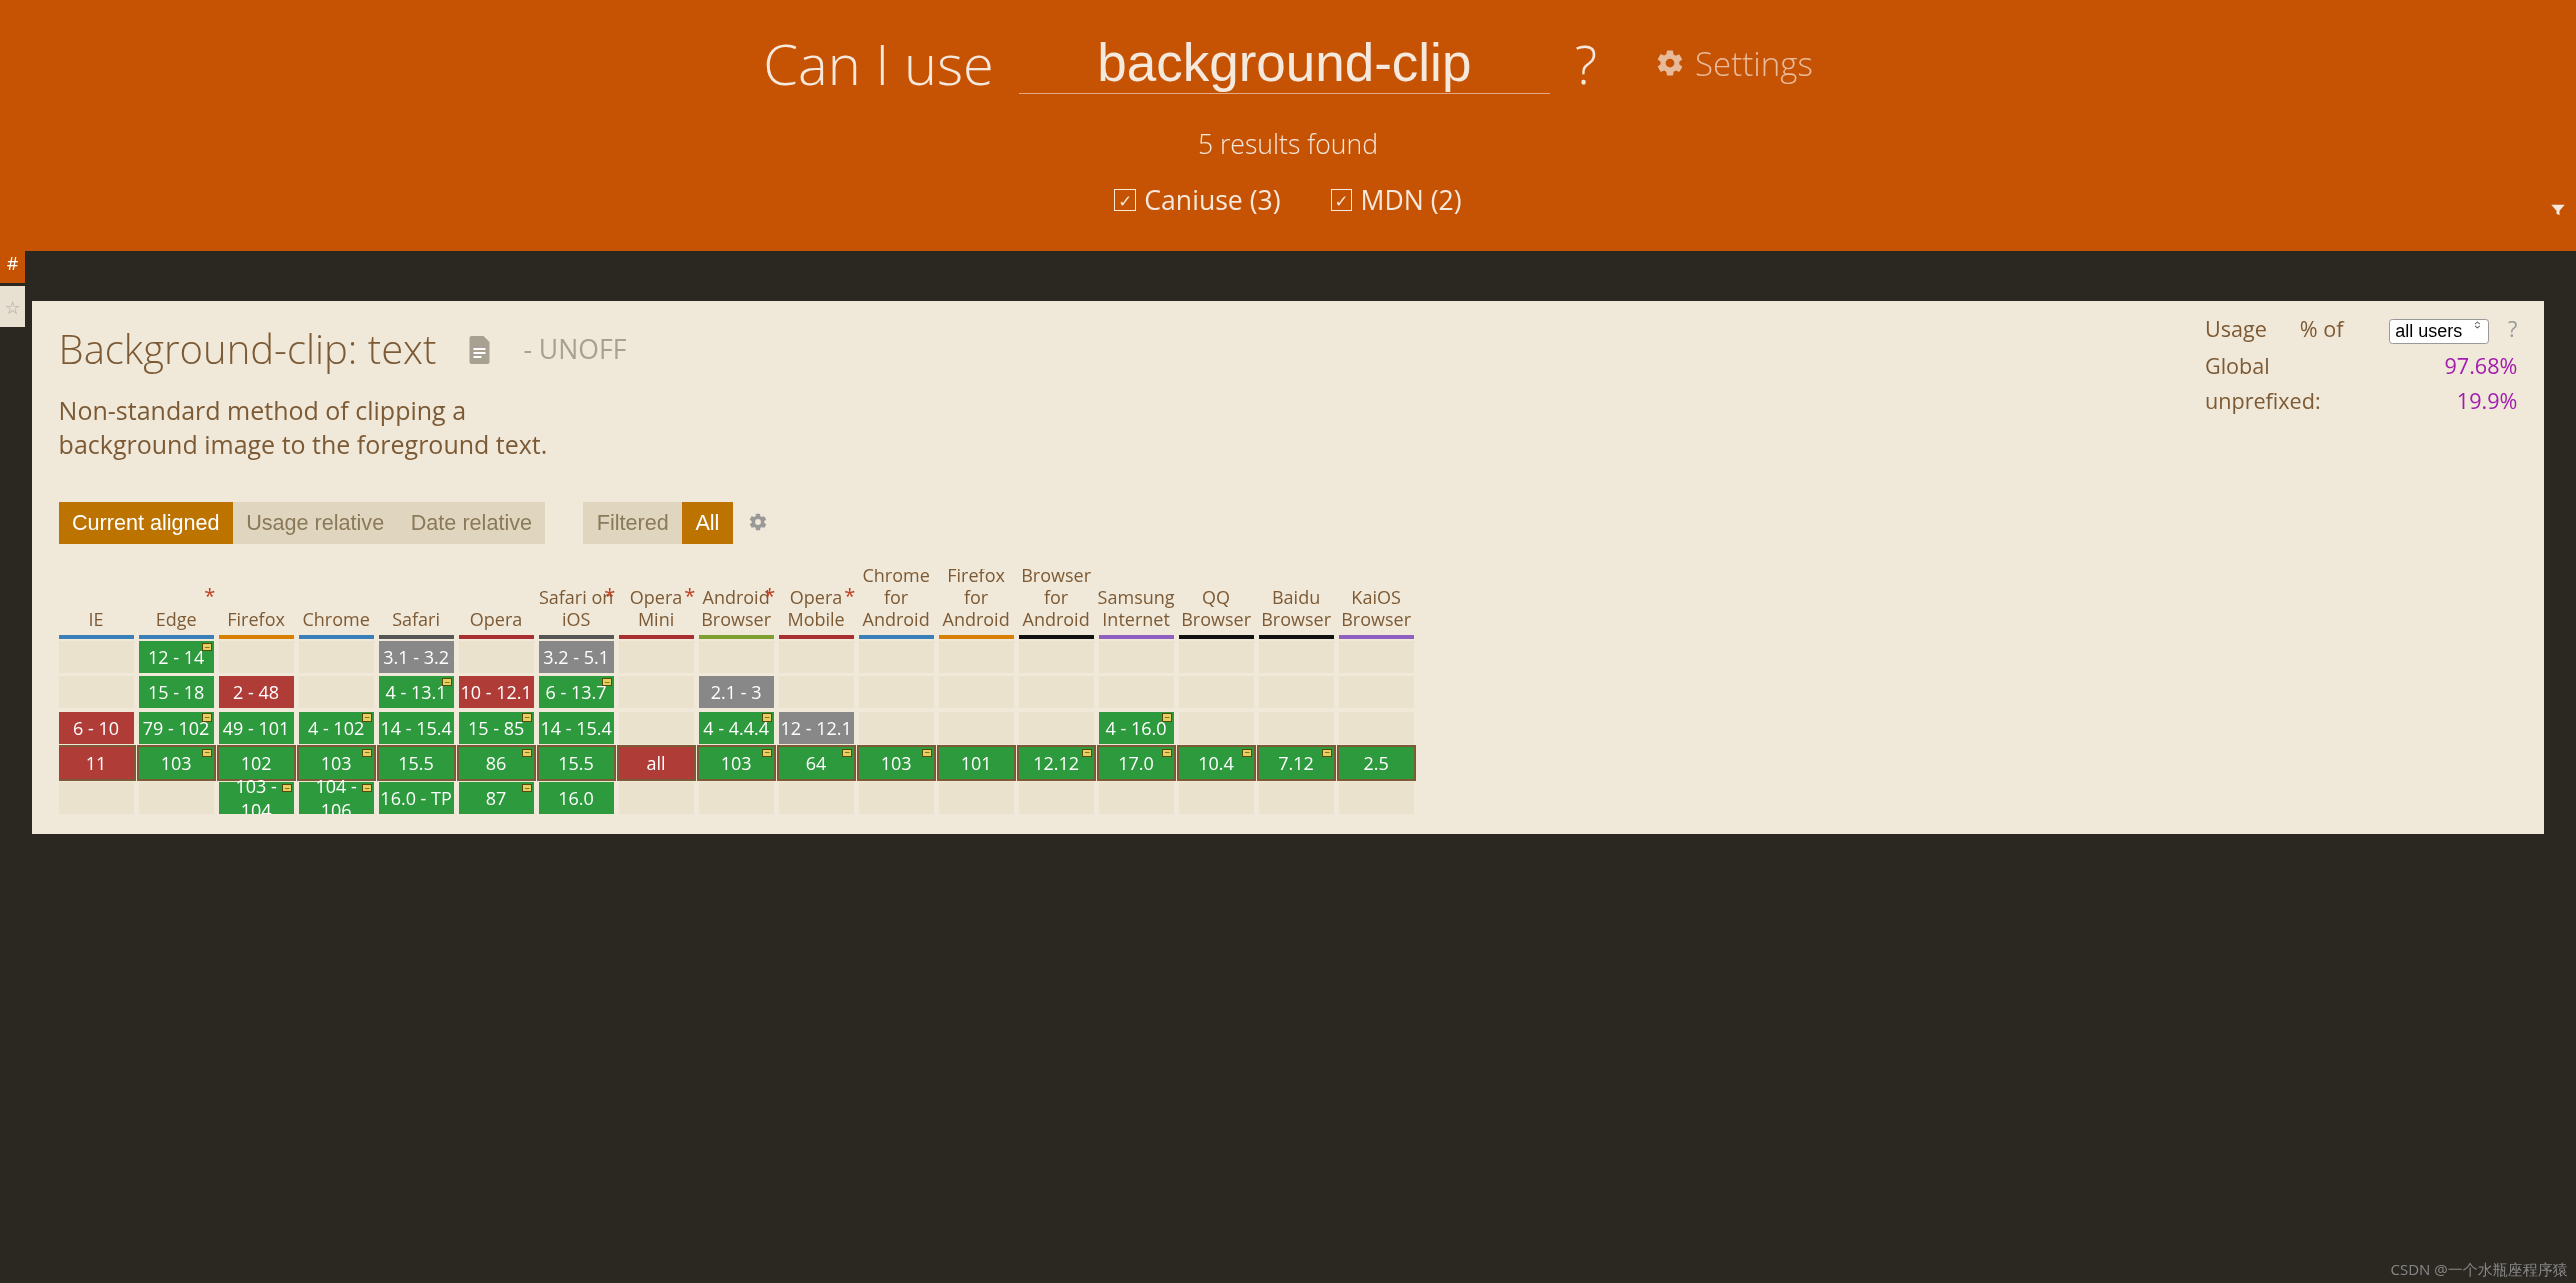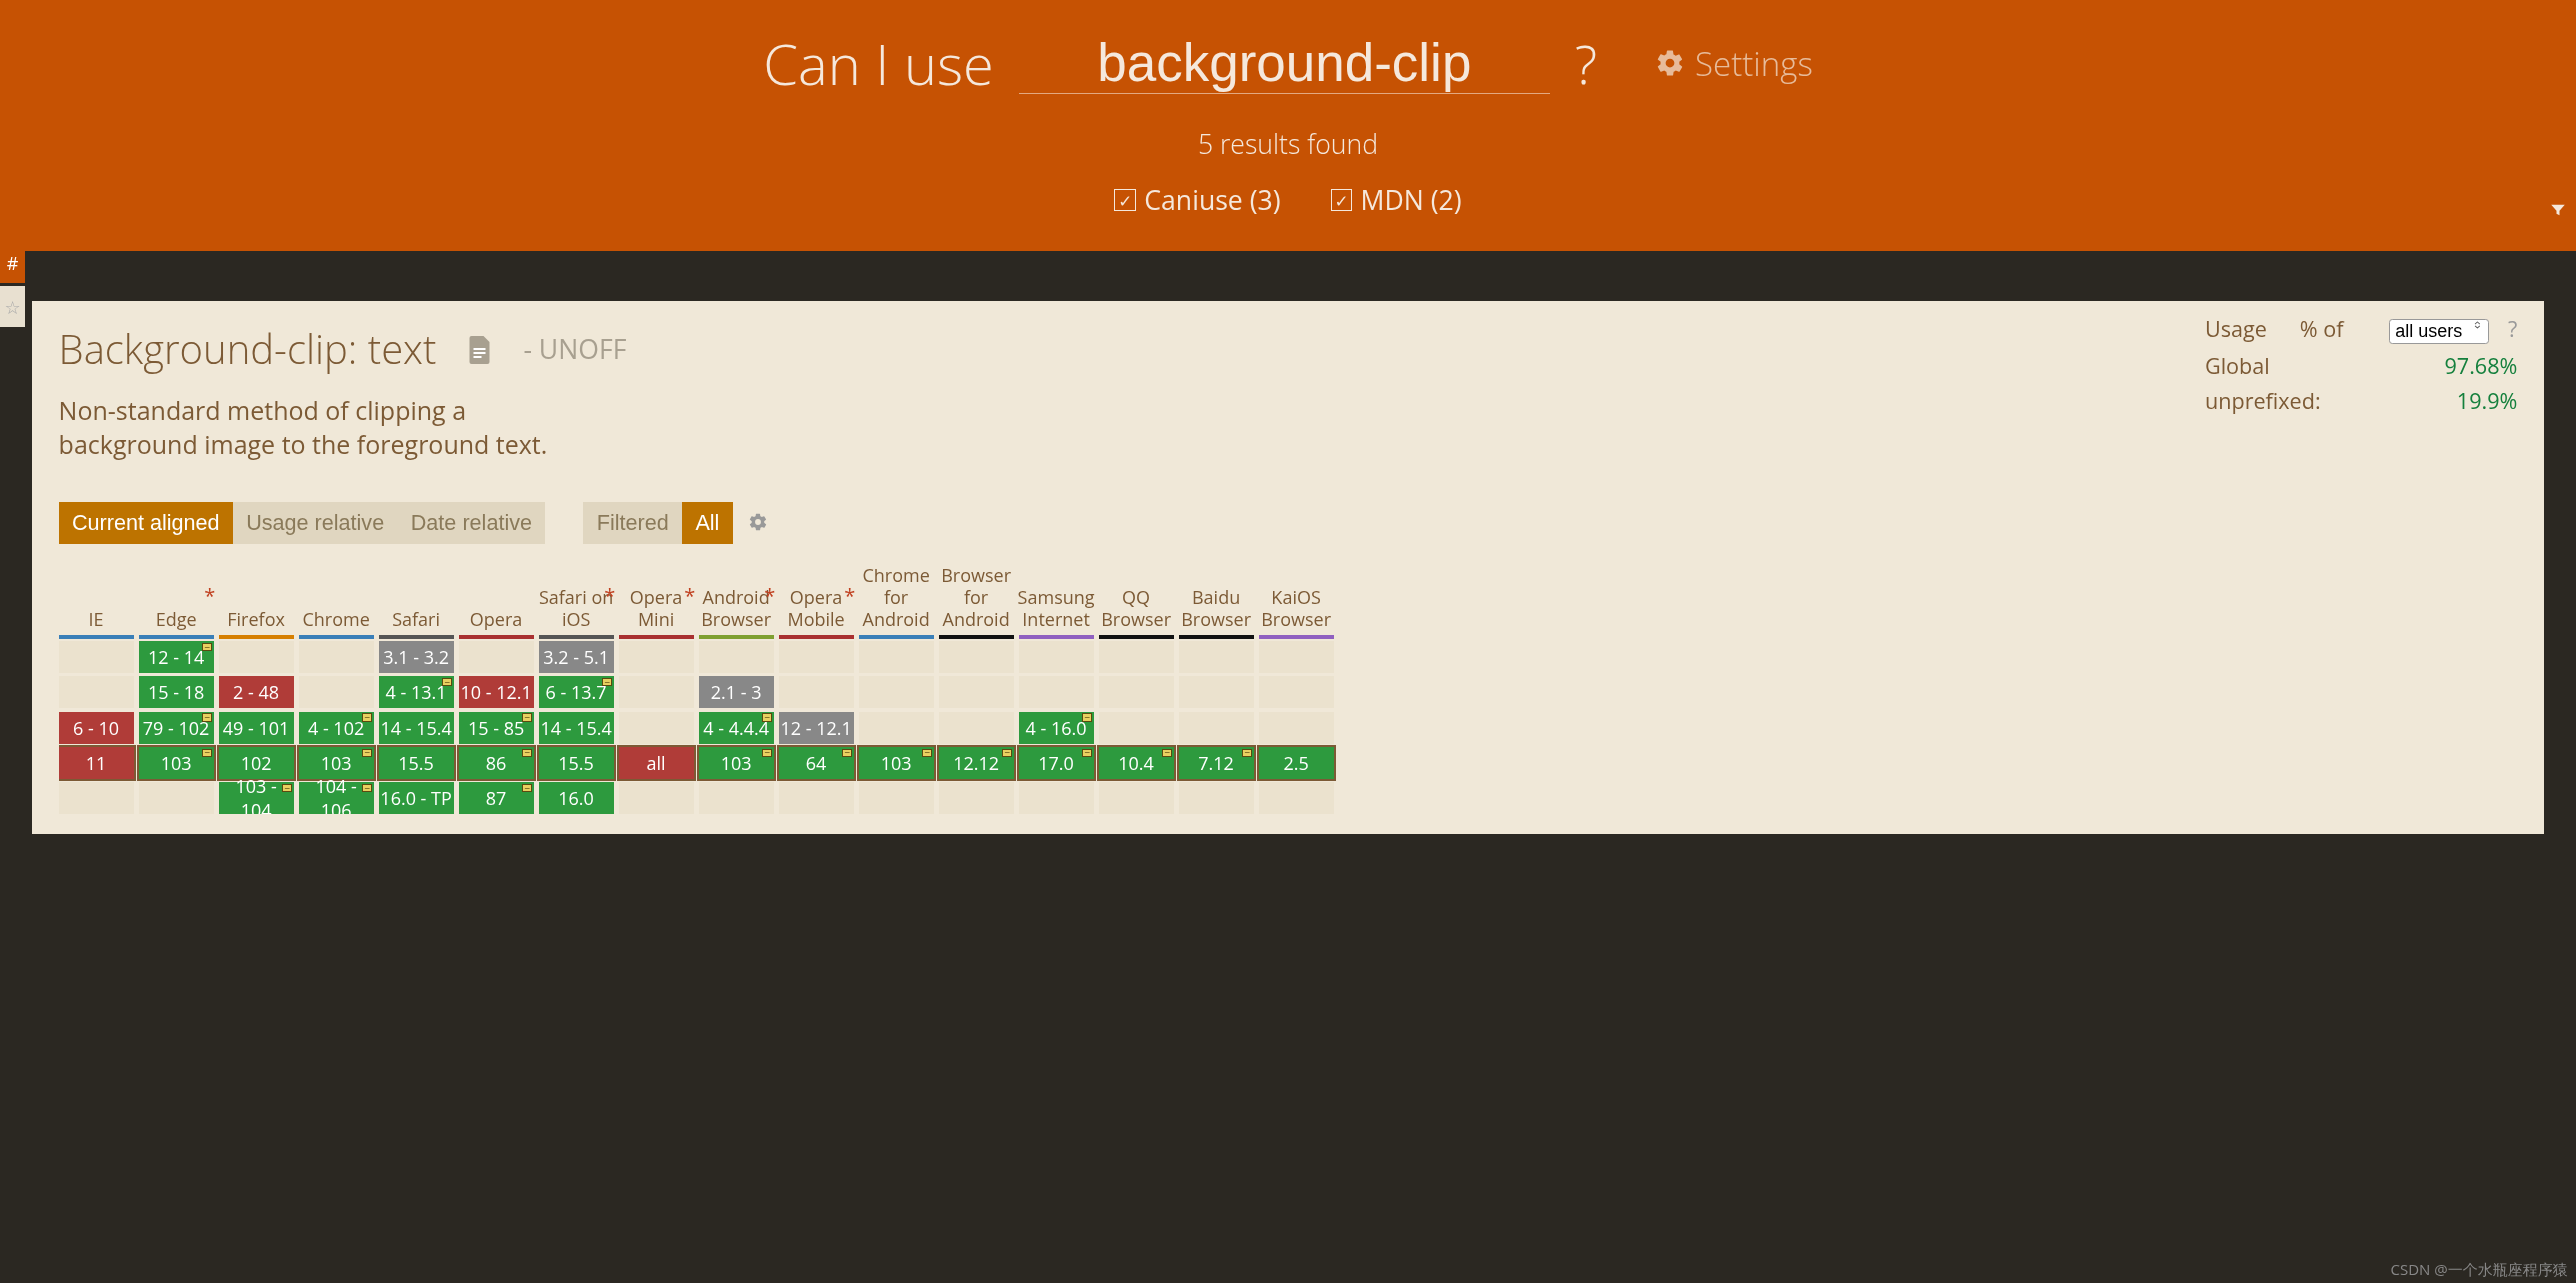--- a/index.html
+++ b/index.html
@@ -19,21 +19,21 @@
     .side-tabs { position: absolute; left: 0; top: 242px; width: 25px; }
     .side-tab { background: #c65203; height: 41px; display: flex; align-items: center; justify-content: center; margin-bottom: 3.3px; cursor: pointer; color: #fff; font-size: 18px; }
     .side-tab.inactive { background: #e8e0d0; color: #aaa; }
     .panel { background: #f0e8d8; margin: 50px 32px 0; padding: 20px 26.6px; position: relative; }
     .feat-title { color: #7c5a35; font-size: 40px; font-weight: 300; display: flex; align-items: center; gap: 31px; }
     .file-icon { color: #a8a090; }
     .unoff { color: #a8a090; font-size: 26.6px; font-weight: 400; }
     .feat-desc { color: #7c5a35; font-size: 25px; margin-top: 16.6px; max-width: 531px; font-weight: 400; }
     .usage-box { position: absolute; right: 26.6px; top: 10px; font-size: 21.6px; }
     .usage-row { display: flex; justify-content: space-between; gap: 33px; padding: 3.3px 0; color: #7c5a35; }
-    .usage-row .val { color: #15803d; }
+    .usage-row .val { color: #a21caf; }
     .usage-select { font-size: 18px; padding: 1.7px 25px 1.7px 5px; border: 0.8px solid #999; border-radius: 3.3px; background: #fff; appearance: none; position: relative; margin-left: 40px; }
     .select-wrap { position: relative; display: inline-block; }
     .select-wrap::after { content: "‹›"; position: absolute; right: 6.6px; top: 1.7px; transform: rotate(90deg); font-size: 13.3px; color: #555; pointer-events: none; }
     .help-q { color: #999; margin-left: 13.3px; cursor: pointer; }
     .tabs-row { display: flex; gap: 6.6px; margin-top: 41px; align-items: center; }
     .tab-btn { background: #e0d6c0; color: #8a7a5a; padding: 8.3px 13.3px; font-size: 21.6px; cursor: pointer; border: none; }
     .tab-btn.active { background: #bd7300; color: #fff; }
     .gear2 { color: #999; margin-left: 8.3px; cursor: pointer; }
     .support-table { margin-top: 25px; overflow-x: auto; }
     .browsers-row { display: flex; gap: 5px; }
@@ -264,20 +264,31 @@
           <div class="brand-bar" style="background: rgb(58, 127, 184);"></div>
           <div class="cells-col">
             <div class="cell empty"></div>
             <div class="cell empty"></div>
             <div class="cell empty"></div>
             <div class="cell yes current">103<span class="note minus"></span></div>
             <div class="cell empty"></div>
           </div>
         </div>
         <div class="browser-col">
+          <div class="browser-name">Firefox for Android</div>
+          <div class="brand-bar" style="background: rgb(214, 127, 0);"></div>
+          <div class="cells-col">
+            <div class="cell empty"></div>
+            <div class="cell empty"></div>
+            <div class="cell empty"></div>
+            <div class="cell yes current">101</div>
+            <div class="cell empty"></div>
+          </div>
+        </div>
+        <div class="browser-col">
           <div class="browser-name">UC Browser for Android</div>
           <div class="brand-bar" style="background: rgb(17, 17, 17);"></div>
           <div class="cells-col">
             <div class="cell empty"></div>
             <div class="cell empty"></div>
             <div class="cell empty"></div>
             <div class="cell yes current">12.12<span class="note minus"></span></div>
             <div class="cell empty"></div>
           </div>
         </div>

